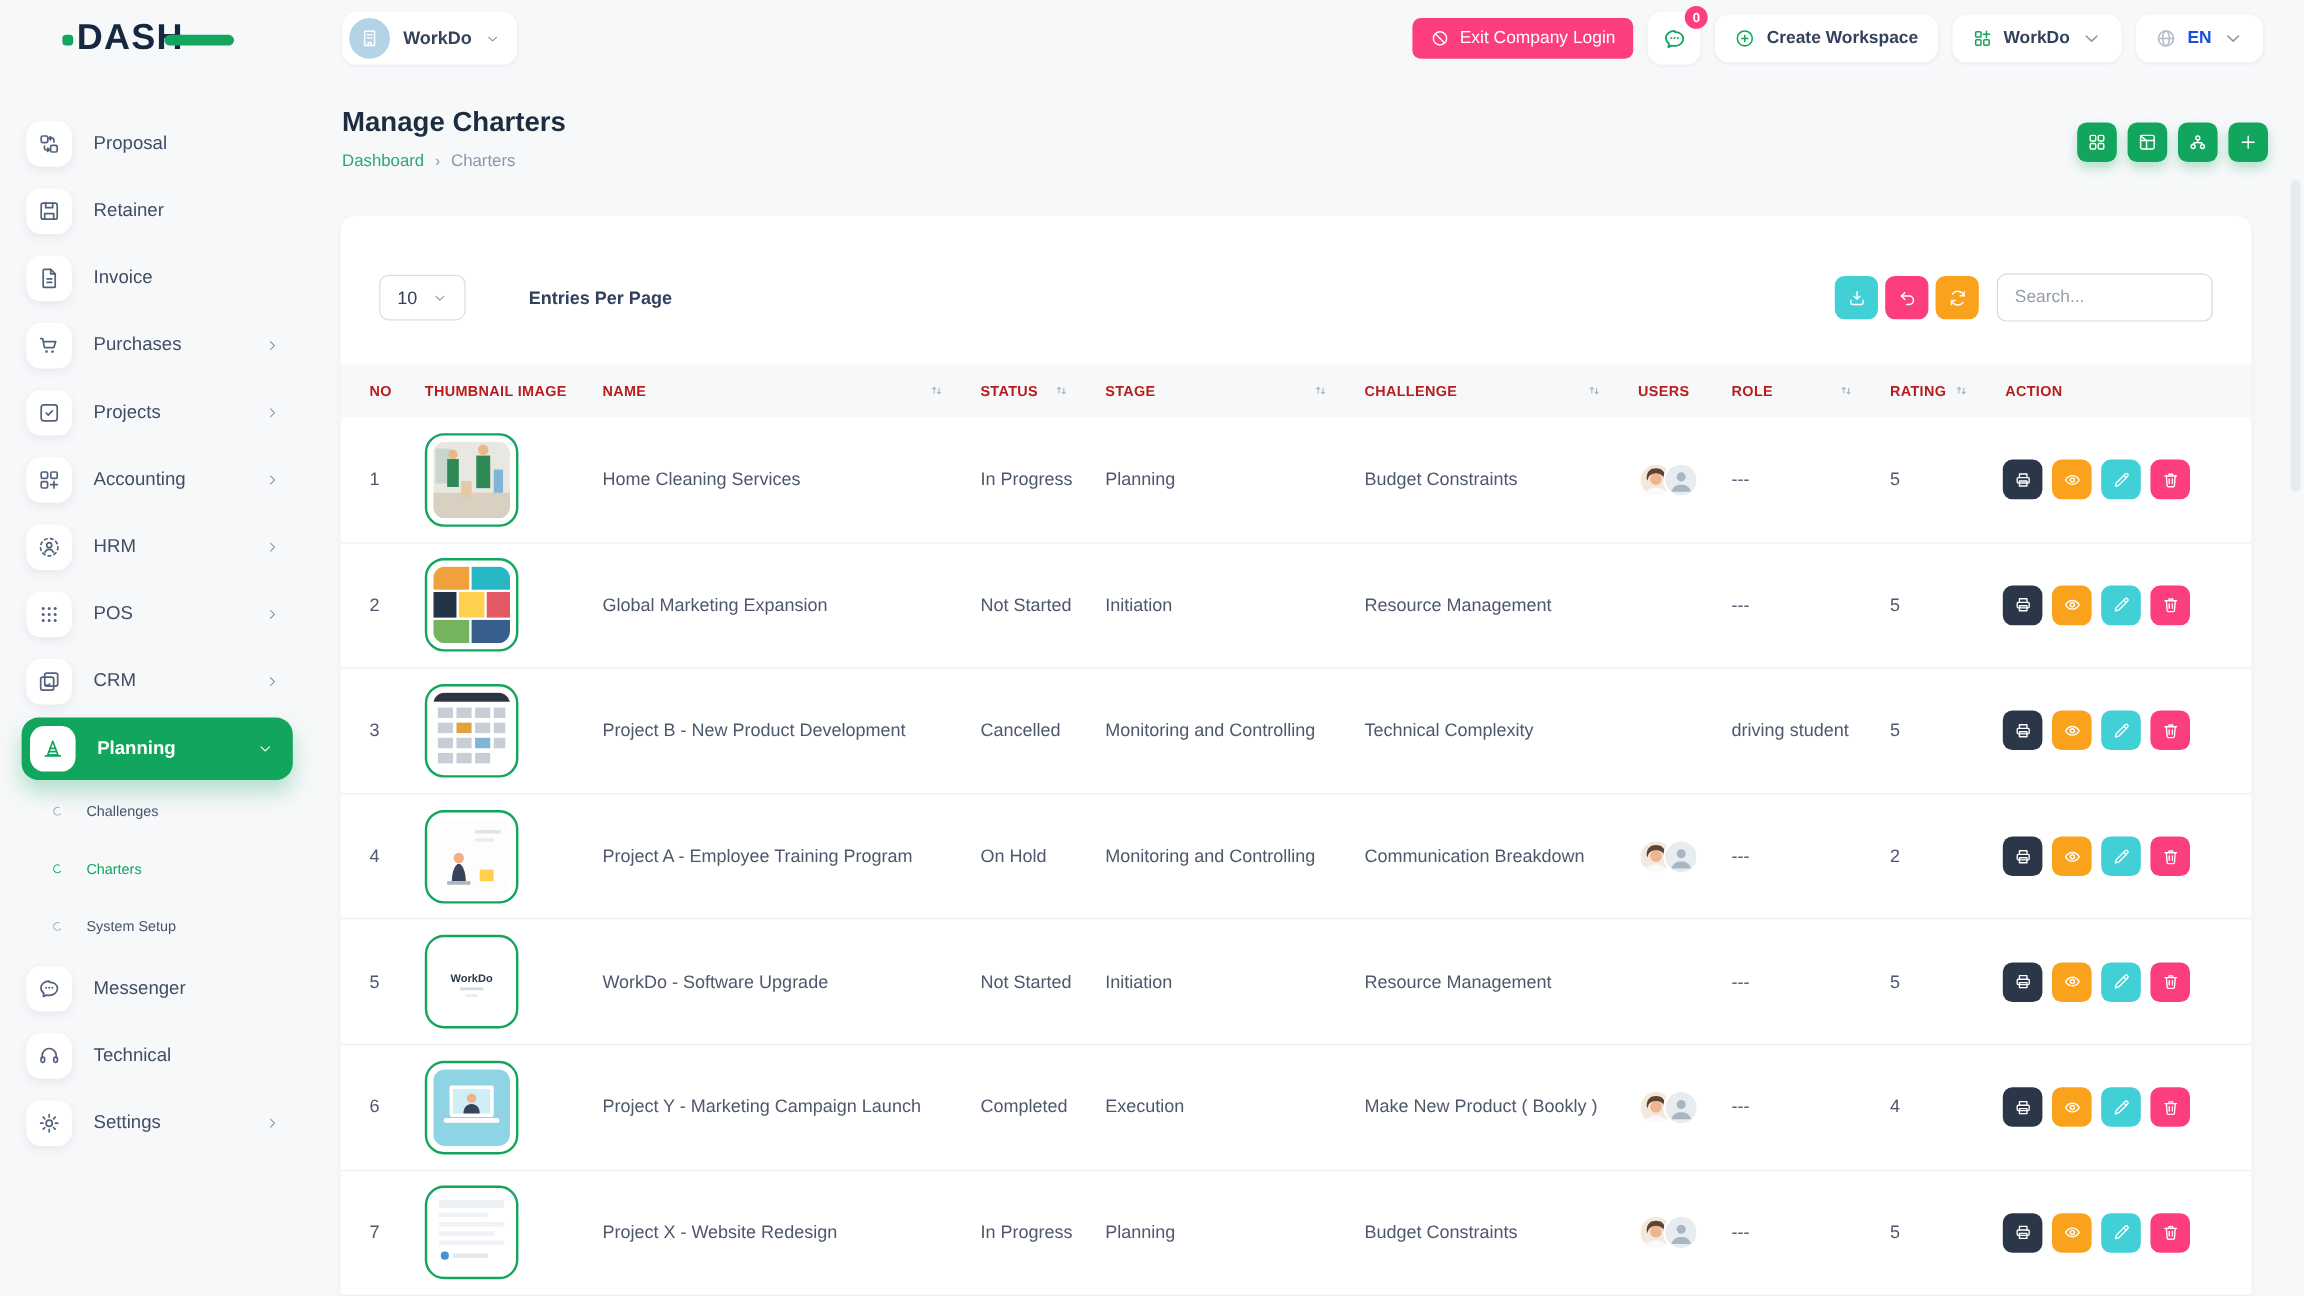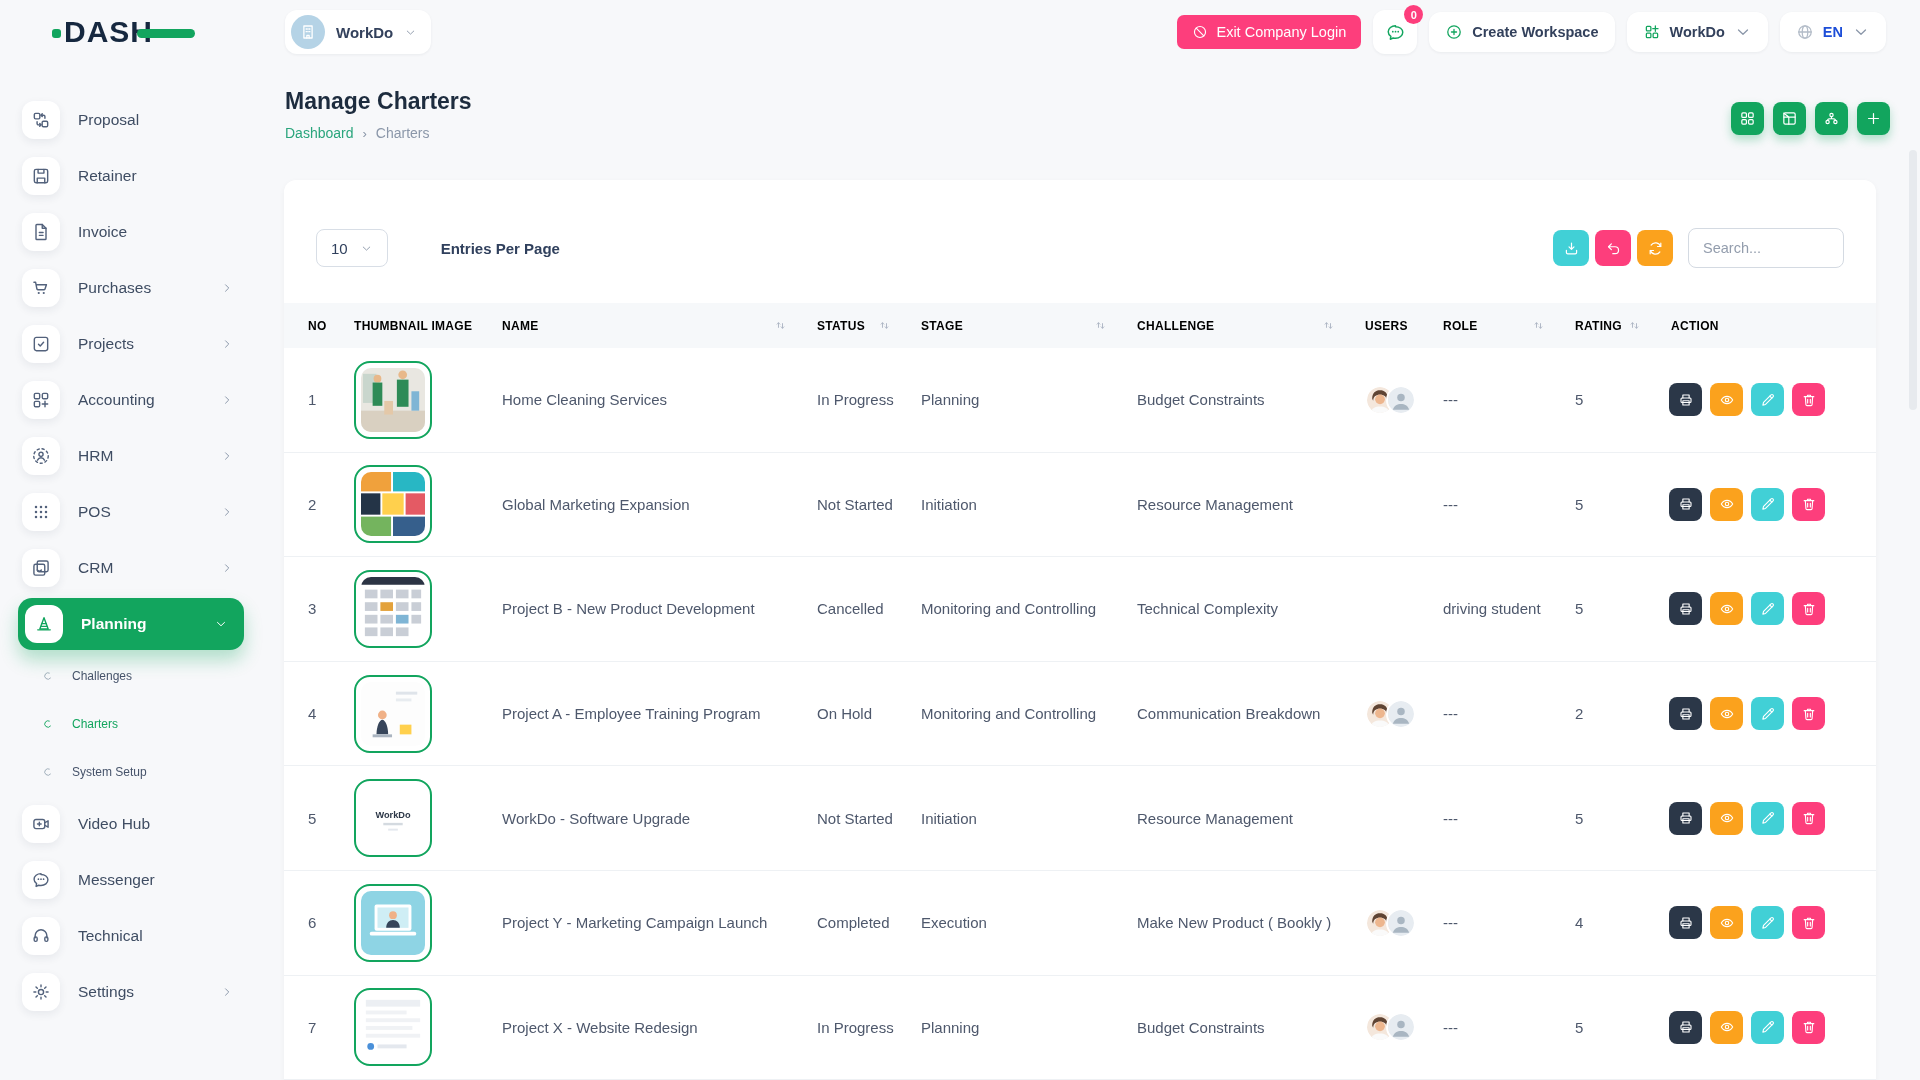--- a/index.html
+++ b/index.html
@@ -74,27 +74,27 @@
   .card { position:absolute; left:284px; top:180px; width:1592px; height:920px; background:#fff; border-radius:12px;
           box-shadow:0 2px 6px rgba(25,39,52,.04); }
   .toolbar { display:flex; align-items:center; padding:48px 32px 0 32px; }
   .entries-select { display:flex; align-items:center; gap:12px; background:#fff; border:1px solid #d8dee6; border-radius:8px;
                     height:38px; padding:0 14px; font-size:15px; color:#30405d; cursor:pointer; }
   .entries-label { margin-left:17px; font-size:15px; font-weight:600; color:#30405d;padding-left:36px; }
   .tb-right { margin-left:auto; display:flex; align-items:center; gap:6px; }
   .sq-btn { width:36px; height:36px; border:none; border-radius:8px; color:#fff; cursor:pointer; display:flex; align-items:center; justify-content:center; }
   .sq-btn svg { width:17px; height:17px; }
   .sq-cyan { background:#41d0d6; } .sq-pink { background:#fd3e7c; } .sq-orange { background:#fba21d; }
-  .search-input { margin-left:9px; width:156px; height:40px; border:1px solid #d4dae2; border-radius:8px; padding:0 14px;
+  .search-input { margin-left:9px; width:180px; height:40px; border:1px solid #d4dae2; border-radius:8px; padding:0 14px;
                   font-size:14.5px; color:#3a4557; font-family:inherit; background:#fff; }
   .search-input::placeholder { color:#939dad; }
 
   .tgrid { display:grid; grid-template-columns:54px 148px 315px 104px 216px 228px 78px 132px 96px 1fr; align-items:center; }
   .thead { margin-top:35px; height:45px; background:#f6f8fa; }
-  .th { font-size:12px; font-weight:700; letter-spacing:.3px; color:#000000; text-transform:uppercase;
+  .th { font-size:12px; font-weight:700; letter-spacing:.3px; color:#b91c1c; text-transform:uppercase;
         padding-left:16px; display:flex; align-items:center; }
   .th:first-child { padding-left:24px; }
   .sort-ic { margin-left:auto; margin-right:14px; color:#aab3c2; display:flex; }
   .sort-ic svg { width:13px; height:13px; }
   .trow { height:104.6px; border-bottom:1px solid #eef1f4; }
   .td { font-size:15px; color:#4e586c; padding-left:16px; }
   .td:first-child { padding-left:24px; }
   .thumb { width:78px; height:78px; border:2px solid #12a55e; border-radius:16px; background:#fff; padding:5px; }
   .thumb-inner { width:100%; height:100%; border-radius:10px; overflow:hidden; }
   .thumb-inner svg { display:block; width:100%; height:100%; }
@@ -282,30 +282,20 @@
             <span class="s-label">Charters</span>
           </div>
           <div class="s-item">
             <span class="s-bullet">
               <svg viewBox="0 0 24 24" fill="none" stroke="currentColor" stroke-width="1.7" stroke-linecap="round" stroke-linejoin="round">
                 <circle cx="12" cy="12" r="6.5" stroke-dasharray="28 13" transform="rotate(40 12 12)"></circle>
               </svg>
             </span>
             <span class="s-label">System Setup</span>
           </div>
-        </div>
-        <div class="m-item">
-          <span class="m-tile">
-            <svg viewBox="0 0 24 24" fill="none" stroke="currentColor" stroke-width="1.7" stroke-linecap="round" stroke-linejoin="round">
-              <rect x="3.5" y="6.5" width="13" height="11" rx="2.5"></rect>
-              <path d="M16.5 10.5l4-2.3v7.6l-4-2.3"></path>
-              <path d="M10 9.8v4.4M7.8 12h4.4"></path>
-            </svg>
-          </span>
-          <span class="m-label">Video Hub</span>
         </div>
         <div class="m-item">
           <span class="m-tile">
             <svg viewBox="0 0 24 24" fill="none" stroke="currentColor" stroke-width="1.7" stroke-linecap="round" stroke-linejoin="round">
               <path d="M12 4.3c-4.6 0-8.3 3-8.3 6.8 0 2.1 1.2 4 3 5.2L6.1 19.7l3.2-1.4c.9.2 1.8.3 2.7.3 4.6 0 8.3-3 8.3-6.8s-3.7-6.5-8.3-6.5z"></path>
               <g fill="currentColor" stroke="none">
                 <circle cx="8.9" cy="11" r="1"></circle>
                 <circle cx="12" cy="11" r="1"></circle>
                 <circle cx="15.1" cy="11" r="1"></circle>
               </g>

